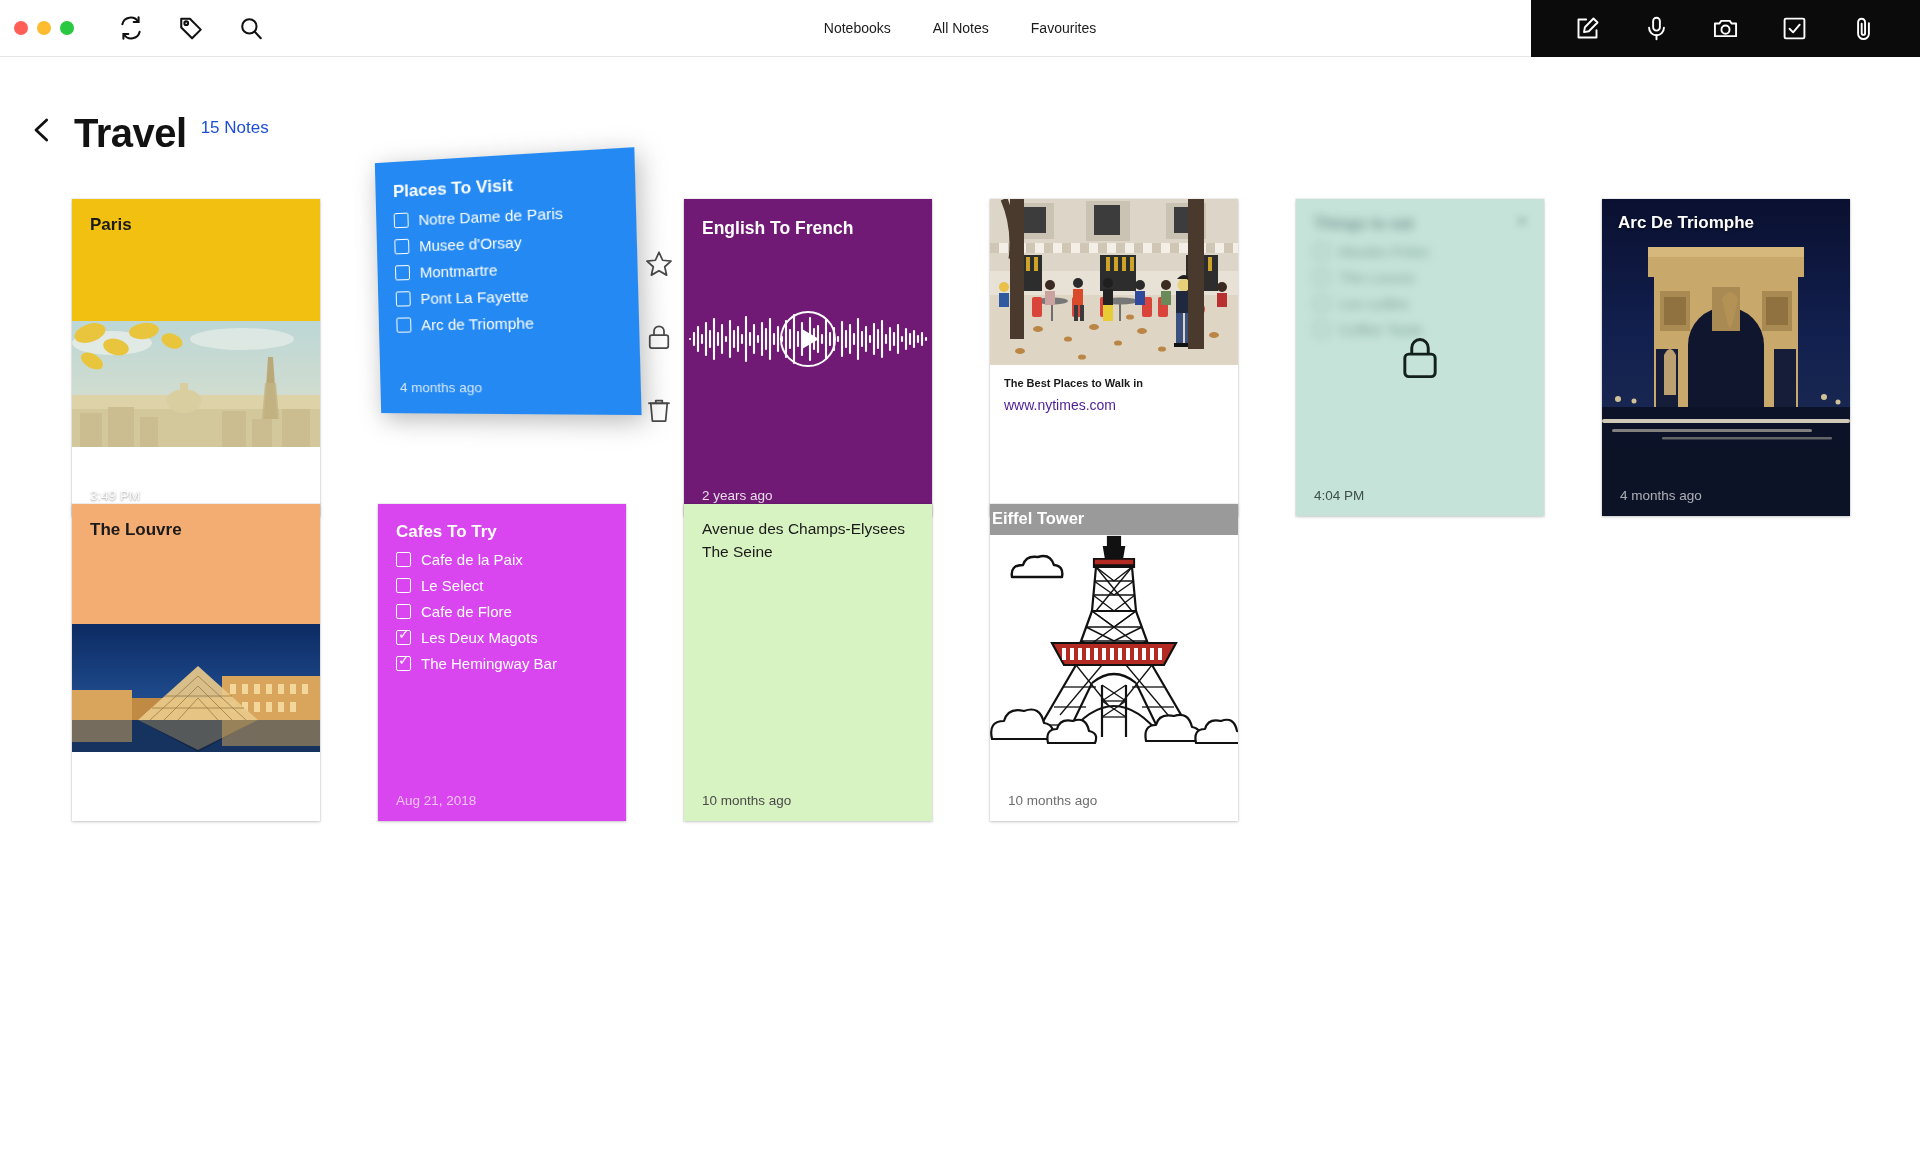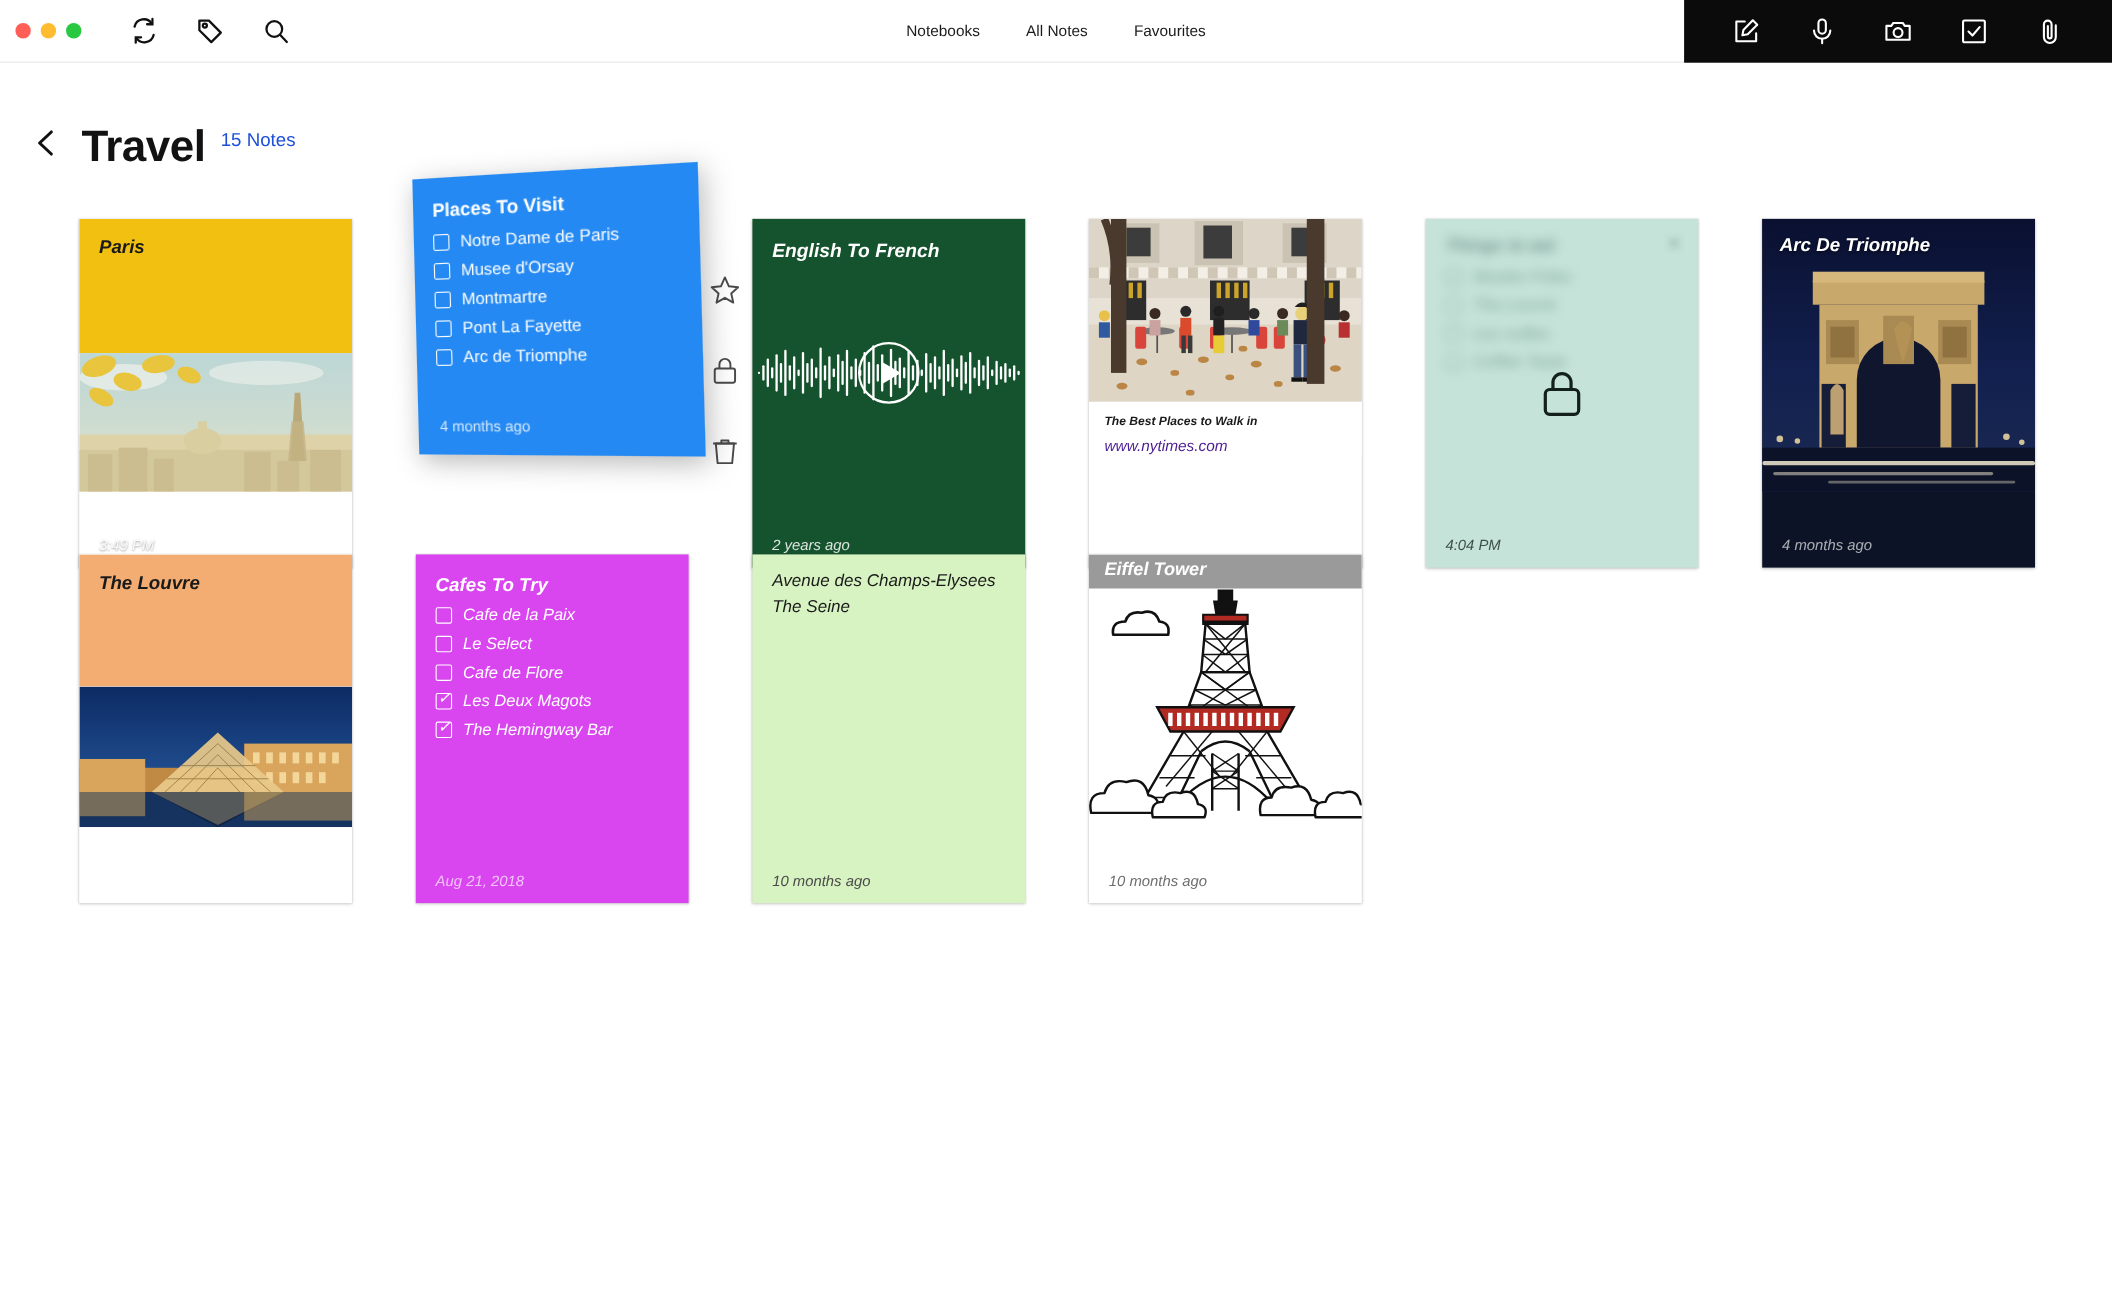--- a/index.html
+++ b/index.html
@@ -71,21 +71,20 @@
     padding: 46px 0 0 72px;
   }
   .row { position: relative; height: 305px; }
   .card {
     position: absolute;
     width: 248px; height: 317px;
     background: #fff;
     box-shadow: 0 1px 3px rgba(0,0,0,0.20), 0 0 0 1px rgba(0,0,0,0.04);
     overflow: hidden;
     cursor: pointer;
-    font-style: italic;
   }
   .c0 { left: 0px; }
   .c1 { left: 306px; }
   .c2 { left: 612px; }
   .c3 { left: 918px; }
   .c4 { left: 1224px; }
   .c5 { left: 1530px; }
 
   .card-title {
     font-size: 17px; font-weight: bold;
@@ -134,21 +133,21 @@
 
   
   .drag-actions {
     position: absolute; left: 572px; top: 50px;
     display: flex; flex-direction: column; gap: 43px;
     z-index: 2;
   }
   .drag-actions .ic { width: 30px; height: 30px; cursor: pointer; }
 
   
-  .card-audio { background: #14532d; color: #fff; }
+  .card-audio { background: #701a75; color: #fff; }
   .card-audio .card-title { color: #fff; font-size: 17.5px; padding-top: 19px; }
   .card-audio .card-time { color: rgba(255,255,255,0.85); }
   .wave { position: absolute; left: 0; top: 104px; width: 100%; height: 72px; }
   .playbtn {
     position: absolute; left: 50%; top: 140px; transform: translate(-50%,-50%);
     width: 56px; height: 56px; border: 2.5px solid #fff; border-radius: 50%;
     display: flex; align-items: center; justify-content: center;
   }
   .playbtn::after {
     content: ""; border-left: 17px solid #fff;
@@ -198,21 +197,21 @@
   .card-streets .card-title { color: #141414; padding-top: 17px; }
   .card-streets .card-body { color: #1a1a1a; padding-top: 13px; }
   .card-streets .card-time { color: #4a4a4a; }
 
   
   .card-sketch { background: #fff; }
   .card-sketch .sbar {
     height: 31px; background: #9a9a9a; position: relative; z-index: 2;
   }
   .card-sketch .sbar span {
-    position: absolute; left: 14px; top: 5px;
+    position: absolute; left: 2px; top: 5px;
     color: #fff; font-size: 16.5px; font-weight: bold;
   }
   .card-sketch .card-time { color: #6e6e6e; z-index: 3; }
 
   svg { display: block; }
 </style>
 </head>
 <body>
 
 <div class="titlebar">

